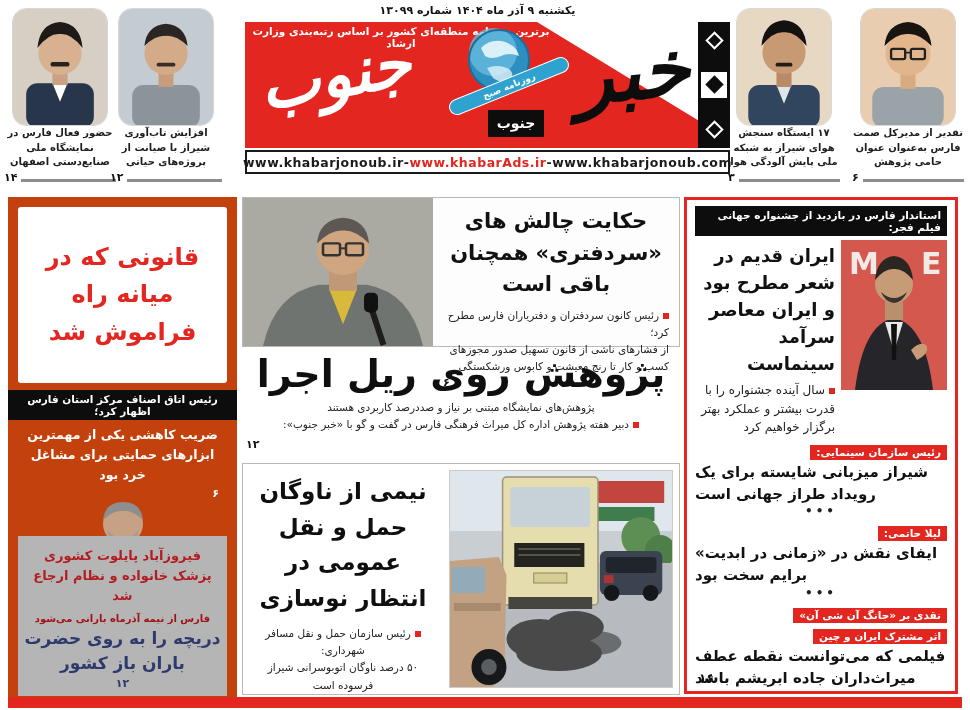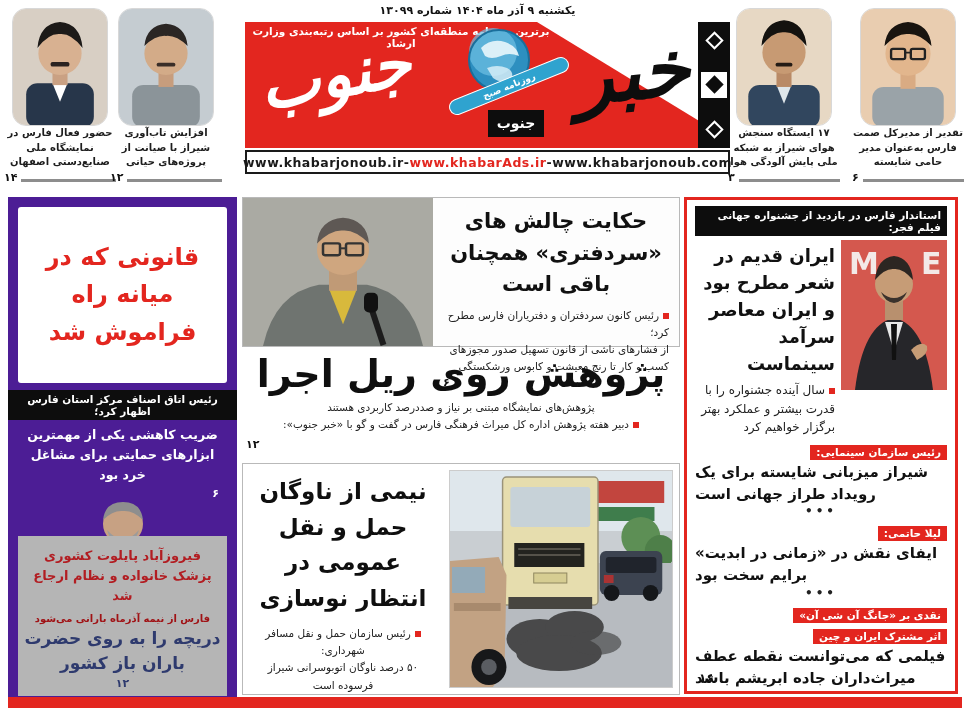--- a/index.html
+++ b/index.html
@@ -48,21 +48,21 @@
   .site-bar { position:absolute; left:0; top:146px; width:485px; height:24px; background:#fff;
     border:2px solid #1a1a1a; display:flex; align-items:center; justify-content:center;
     font-size:12.5px; font-weight:bold; color:#1a1a1a; letter-spacing:.5px; direction:ltr; }
   .site-bar .red { color:#e3261f; }
 
   
   .bottom-strip { position:absolute; left:8px; top:697px; width:954px; height:11px; background:#e3261f; }
 
   
   .left-col { position:absolute; left:8px; top:197px; width:229px; height:511px;
-    background:#4c1d95; direction:rtl; text-align:center; }
+    background:#c2410c; direction:rtl; text-align:center; }
   .lc-card { margin:10px 10px 0; background:#fff; border-radius:3px; padding:16px 4px;
     height:176px; display:flex; align-items:center; justify-content:center; }
   .lc-headline { color:#e3261f; font-size:24px; font-weight:bold; line-height:1.55; }
   .lc-blackbar { display:inline-block; background:#0d0d0d; color:#fff; font-size:10.5px;
     font-weight:bold; padding:3px 8px; margin-top:7px; }
   .lc-sub { color:#fff; font-size:12.5px; font-weight:bold; line-height:1.6; margin:5px 10px 0; }
   .lc-page { color:#fff; font-size:11px; font-weight:bold; text-align:right;
     margin:2px 18px 0; direction:ltr; }
   .lc-photo { height:96px; margin-top:2px; }
   .lc-photo svg { display:block; width:200px; height:96px; margin:0 auto; }
@@ -189,21 +189,21 @@
       <rect width="100" height="125" fill="#e9cdb0"></rect>
       <rect x="12" y="84" width="76" height="44" rx="12" fill="#9aa3a8"></rect>
       <rect x="42" y="68" width="16" height="18" fill="#d9ab83"></rect>
       <circle cx="50" cy="48" r="24" fill="#e2b68d"></circle>
       <path d="M25,40 Q27,16 50,14 Q73,16 75,40 Q62,26 50,27 Q38,26 25,40 Z" fill="#19140f"></path>
       <rect x="32" y="43" width="15" height="11" rx="2" fill="none" stroke="#222" stroke-width="2.5"></rect>
       <rect x="53" y="43" width="15" height="11" rx="2" fill="none" stroke="#222" stroke-width="2.5"></rect>
       <line x1="47" y1="47" x2="53" y2="47" stroke="#222" stroke-width="2"></line>
     </svg>
   </div>
-  <div class="cap">تقدیر از مدیرکل صمت فارس به‌عنوان مدیر حامی شایسته</div>
+  <div class="cap">تقدیر از مدیرکل صمت فارس به‌عنوان عنوان حامی پژوهش</div>
   <div class="foot">
       <span class="pnum">۶</span>
       <span class="rule"></span>
     </div>
 </div>
 
 <div class="banner-wrap">
   <div class="date-line">یکشنبه ۹ آذر ماه ۱۴۰۴ شماره ۱۳۰۹۹</div>
   <div class="red-banner">
     <div class="white-wedge"></div>

